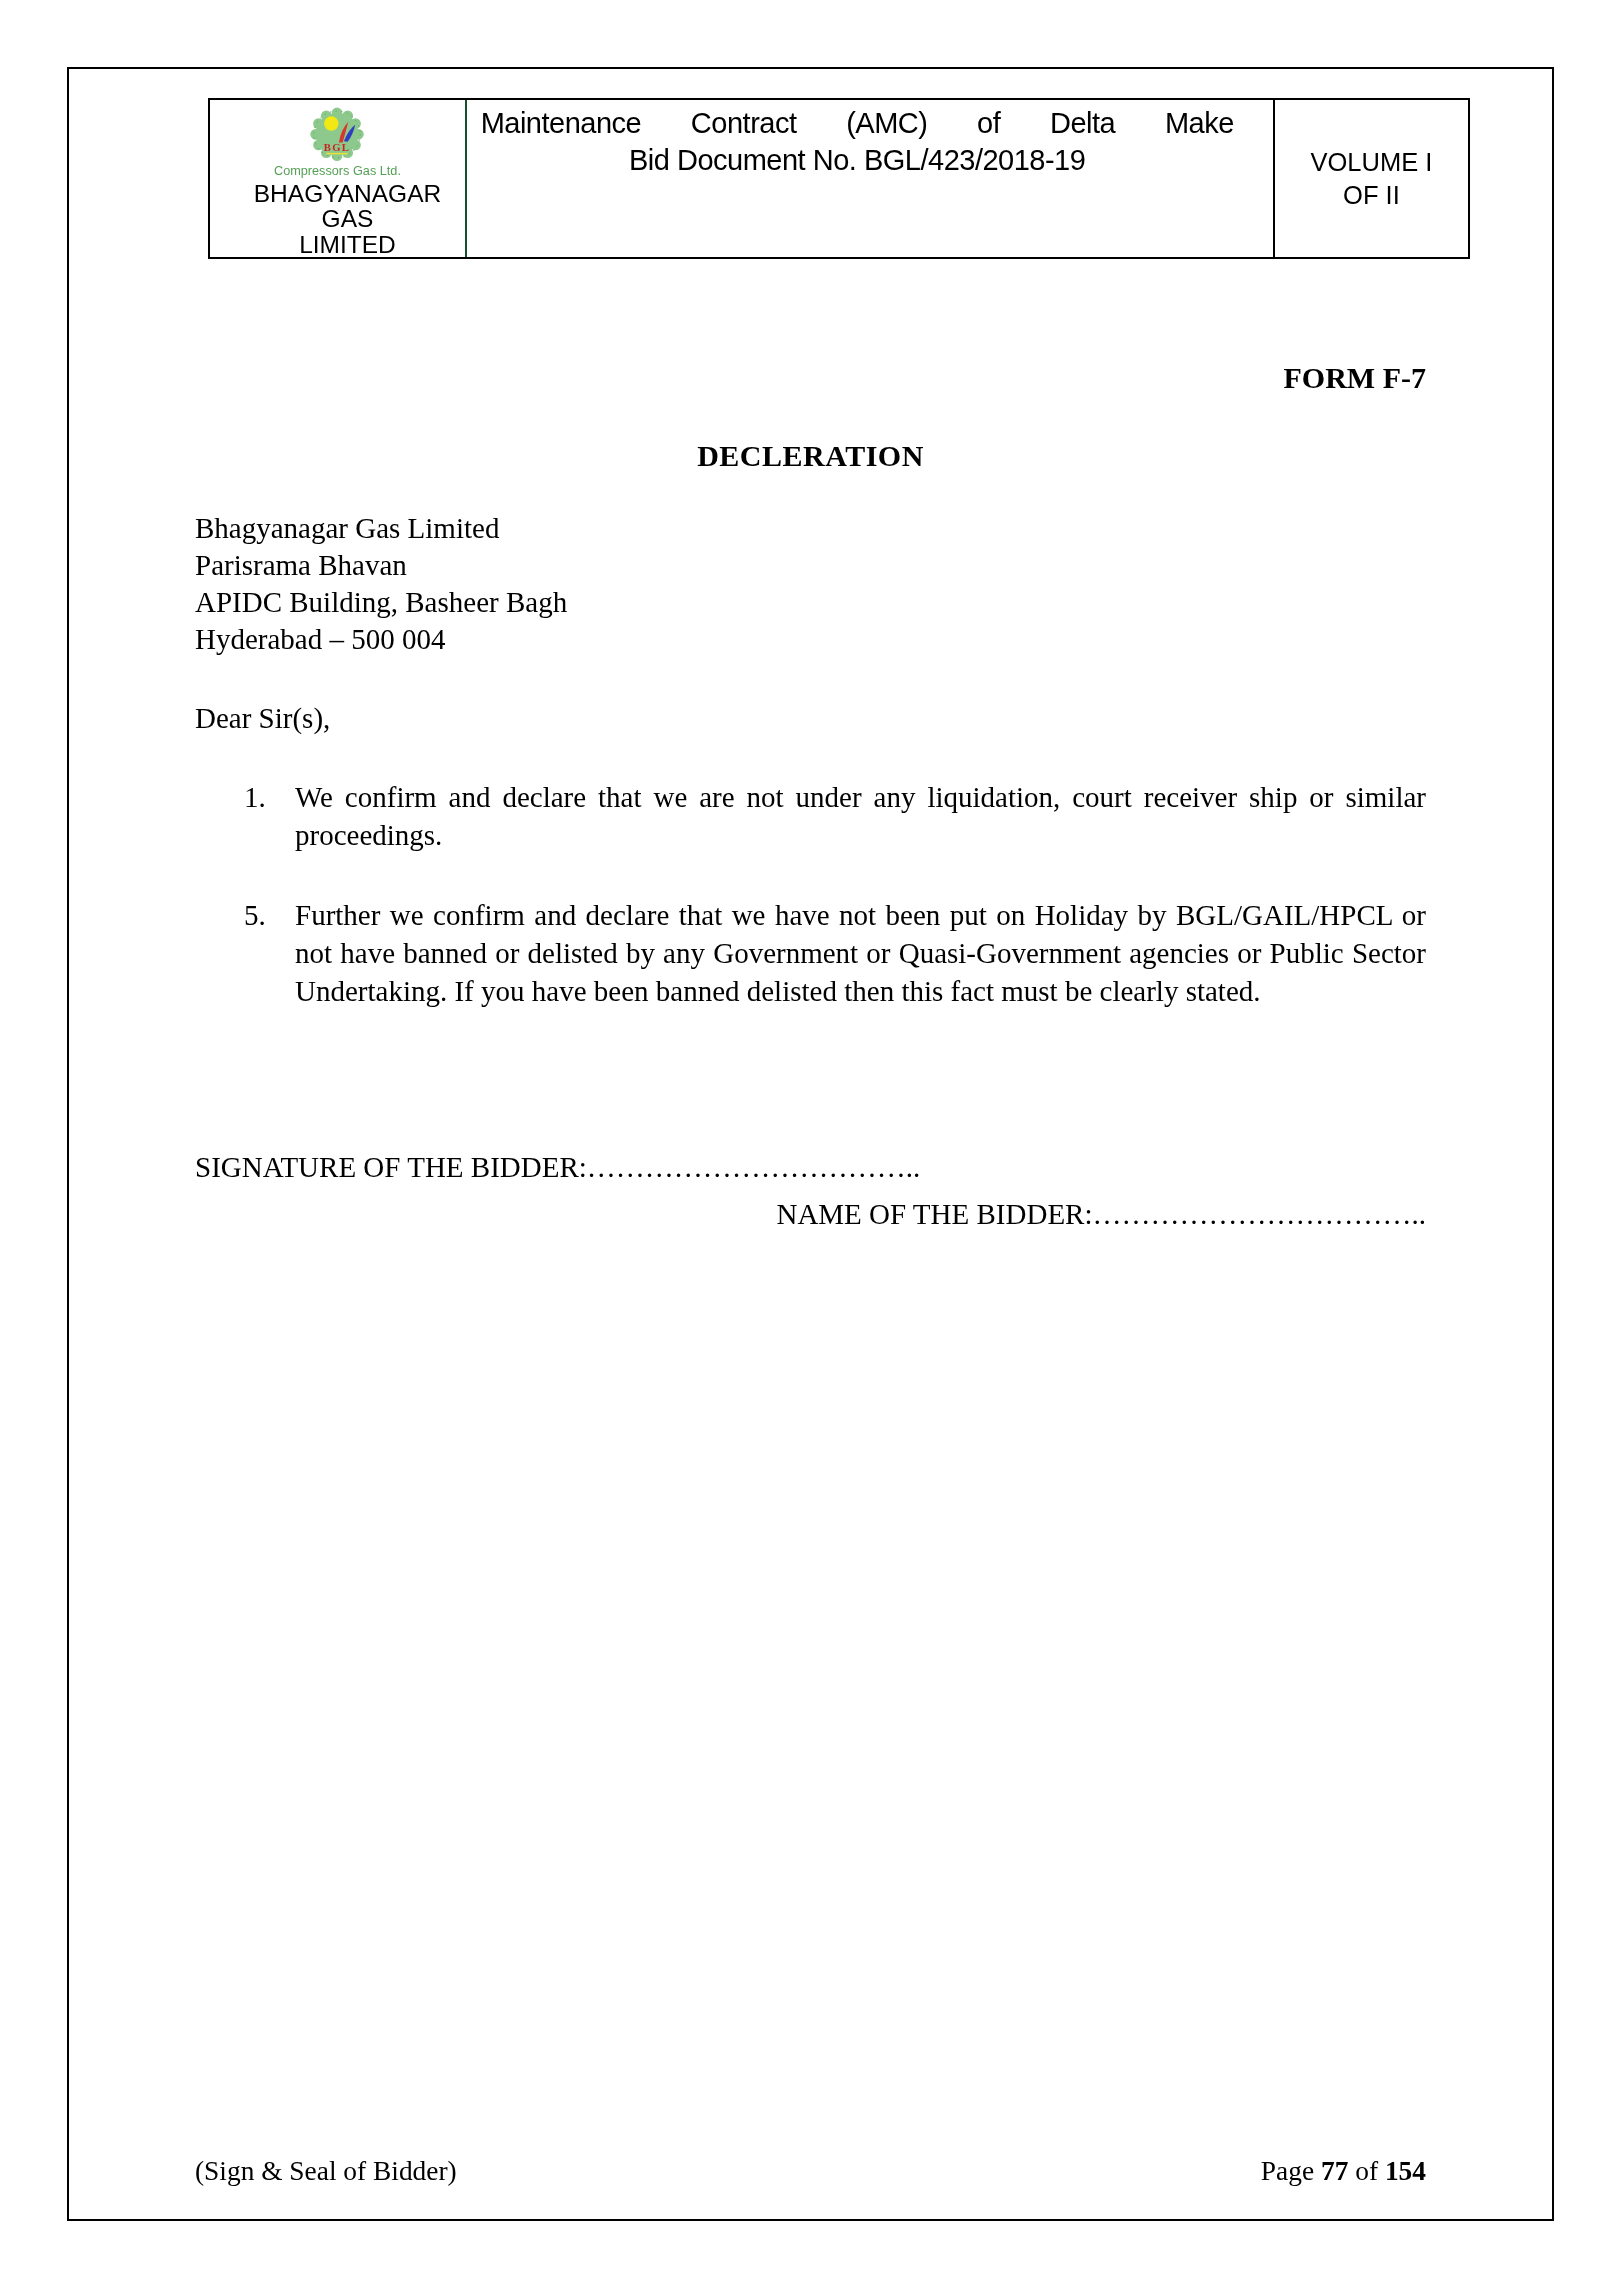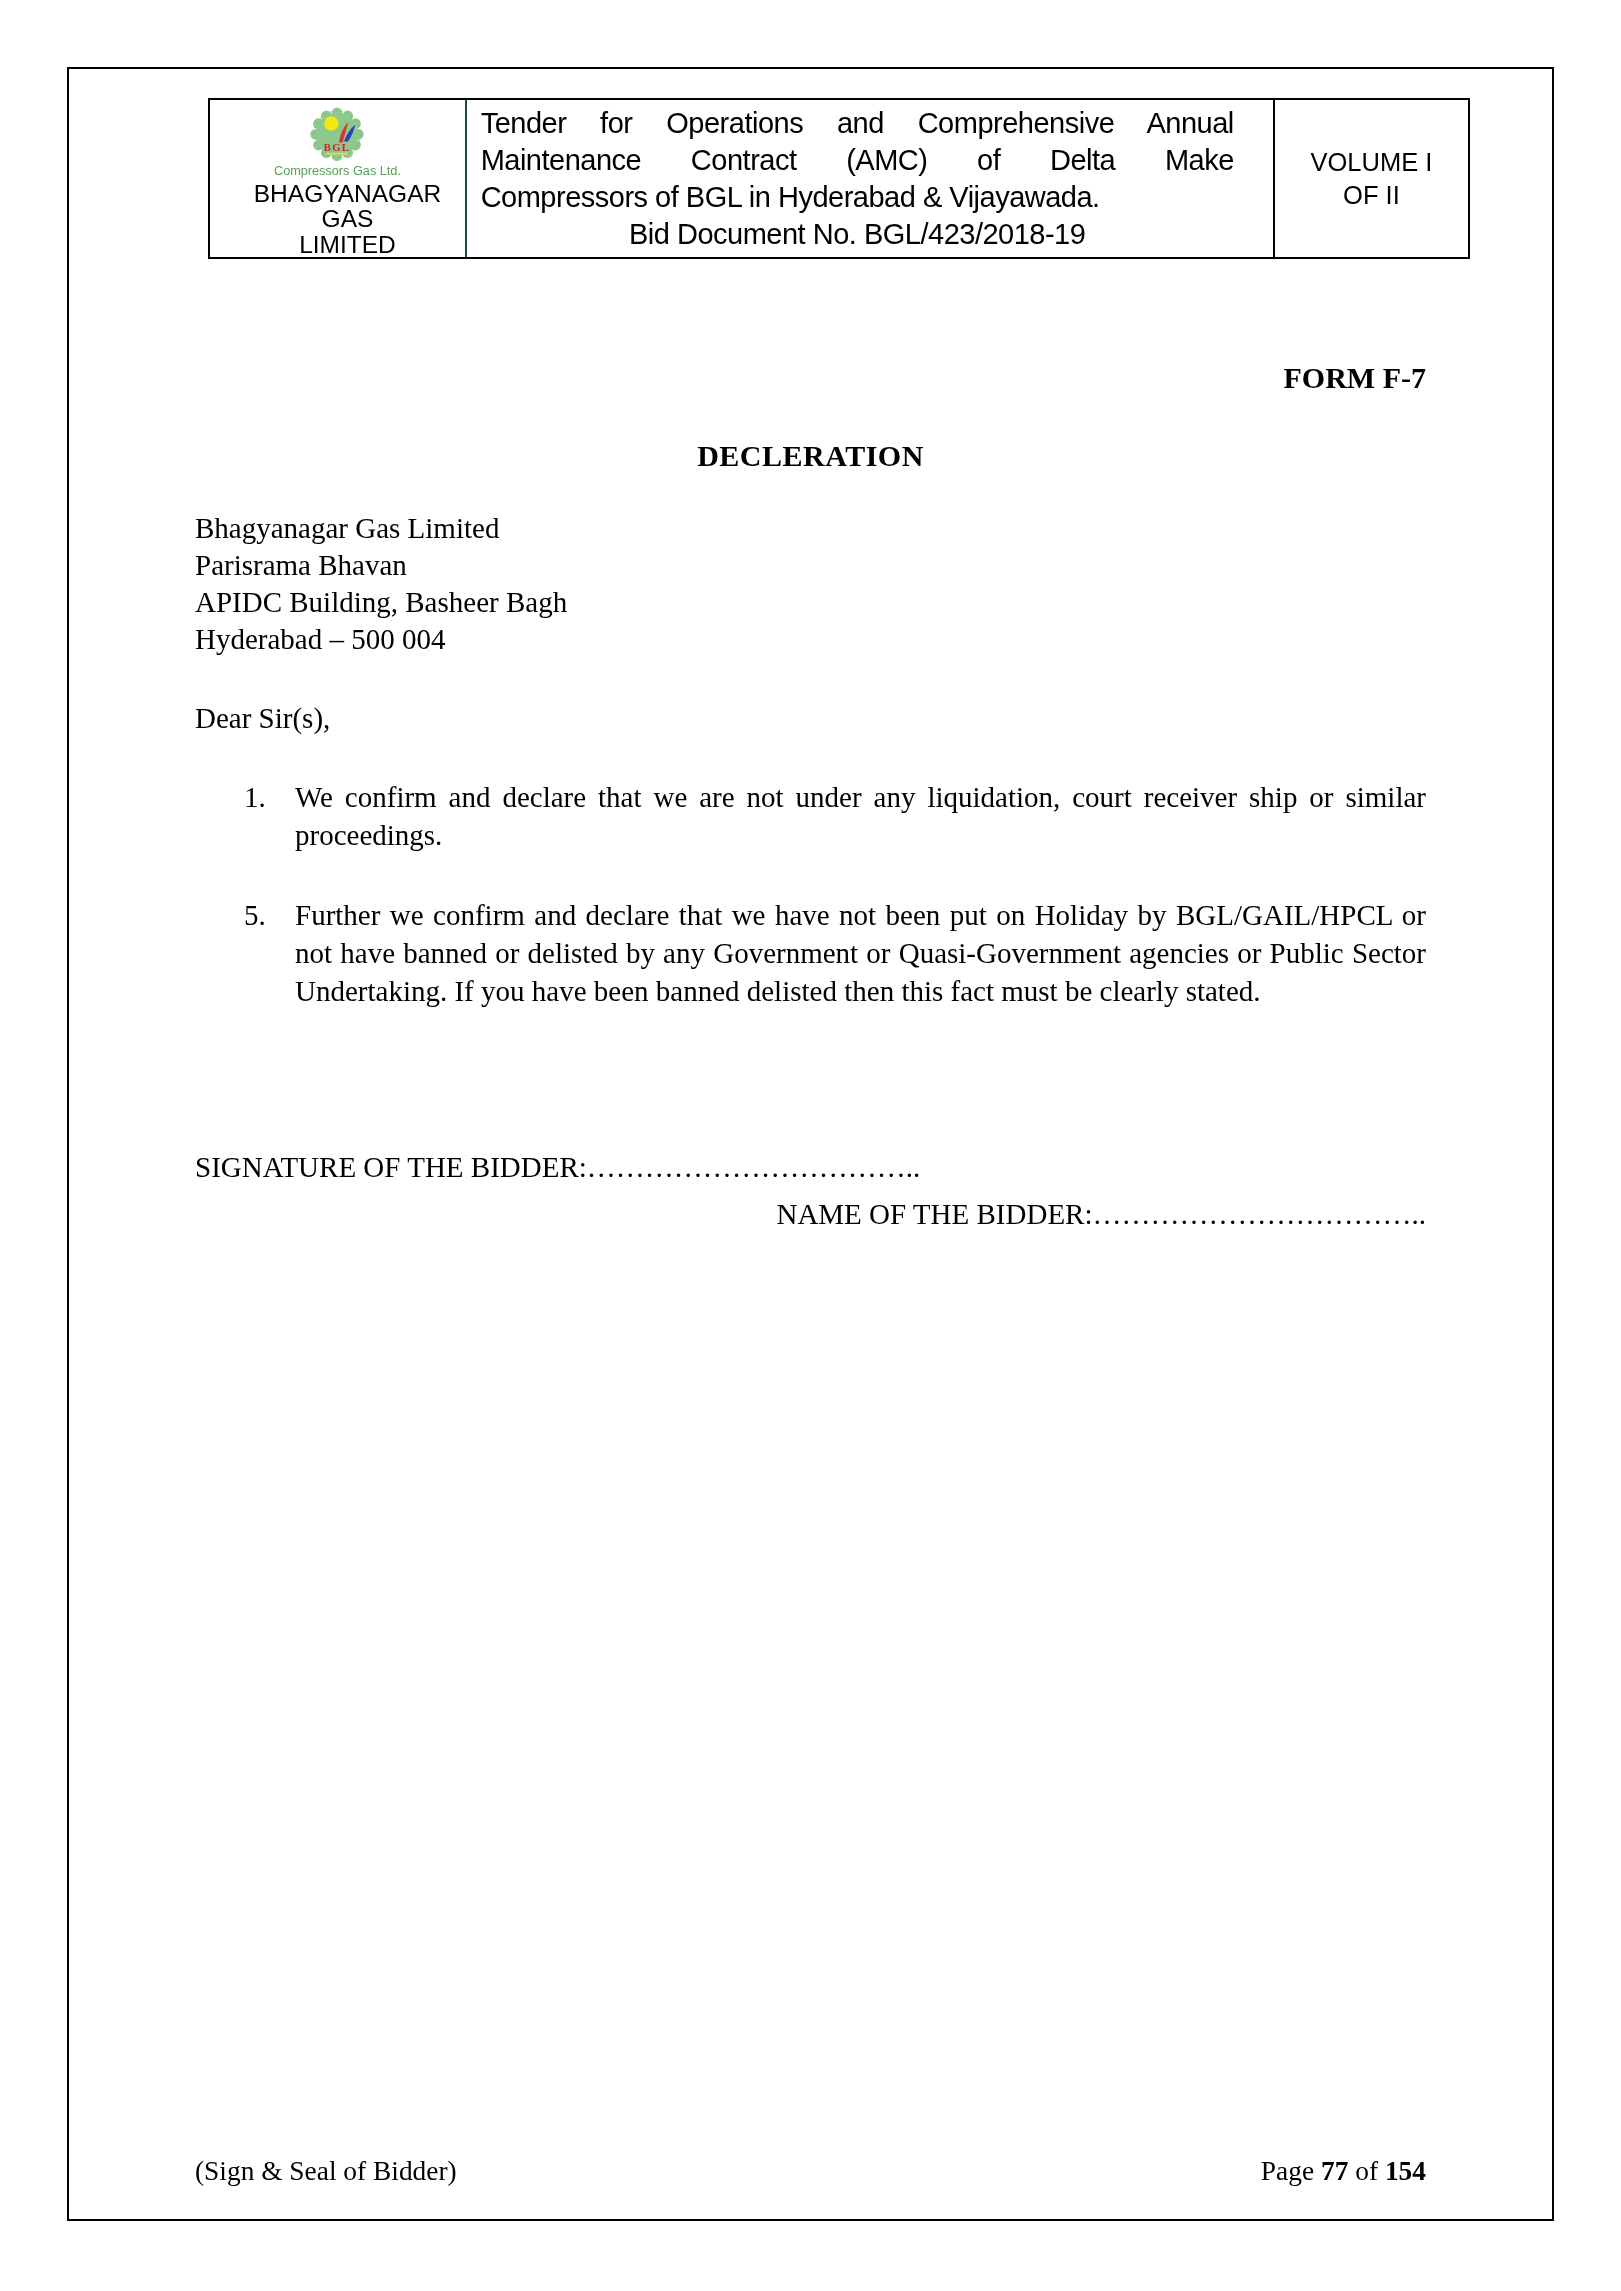--- a/index.html
+++ b/index.html
@@ -67,23 +67,21 @@
       <text x="50" y="72" text-anchor="middle" font-family="Liberation Serif, serif" font-size="17" font-weight="bold" fill="#cc2222" letter-spacing="2">BGL</text>
       <rect x="33" y="74.5" width="34" height="2.5" fill="#e8e23a"></rect>
     </svg>
     <div class="logo-caption">Compressors Gas Ltd.</div>
     <div class="company">
       <div>BHAGYANAGAR GAS</div>
       <div>LIMITED</div>
     </div>
   </div>
   <div class="hdr-cell cell-title">
-    <div class="t-line">Tender for Operations and Comprehensive Annual</div>
     <div class="t-line">Maintenance Contract (AMC) of Delta Make</div>
-    <div class="t-line last">Compressors of BGL in Hyderabad &amp; Vijayawada.</div>
     <div class="t-line center">Bid Document No. BGL/423/2018-19</div>
   </div>
   <div class="hdr-cell cell-vol">VOLUME I
 OF II</div>
 </div>
 
 <div class="content">
   <div class="form-no">FORM F-7</div>
   <div class="doc-title">DECLERATION</div>
 

